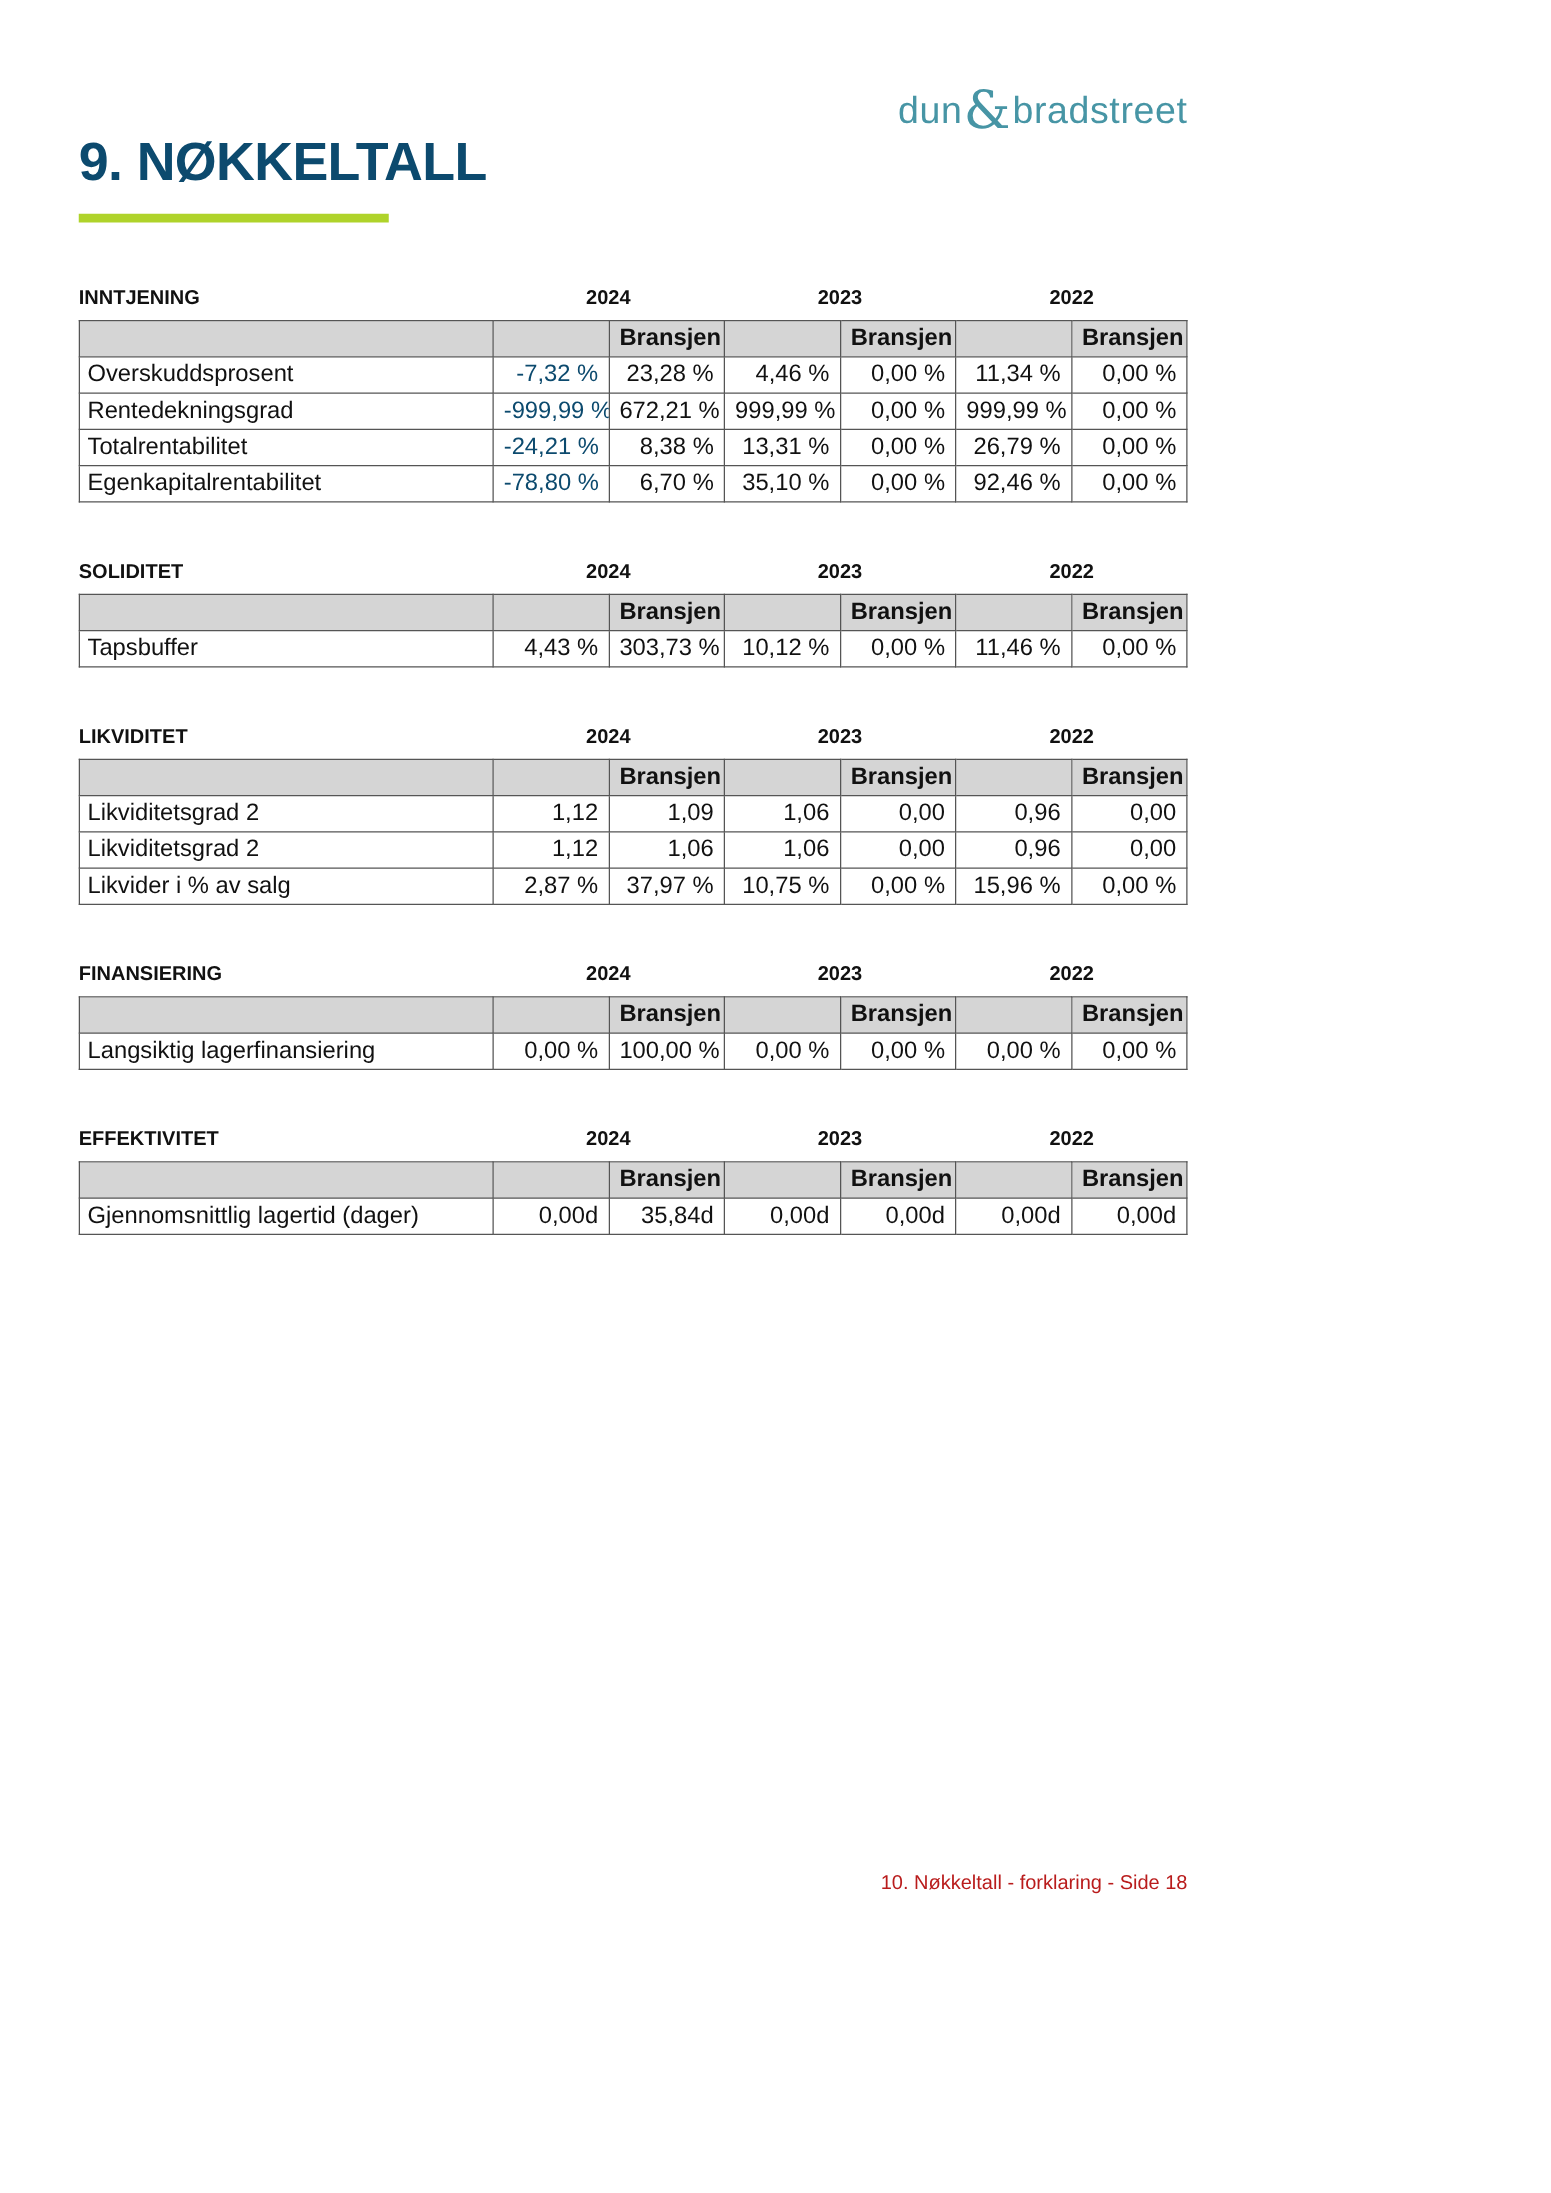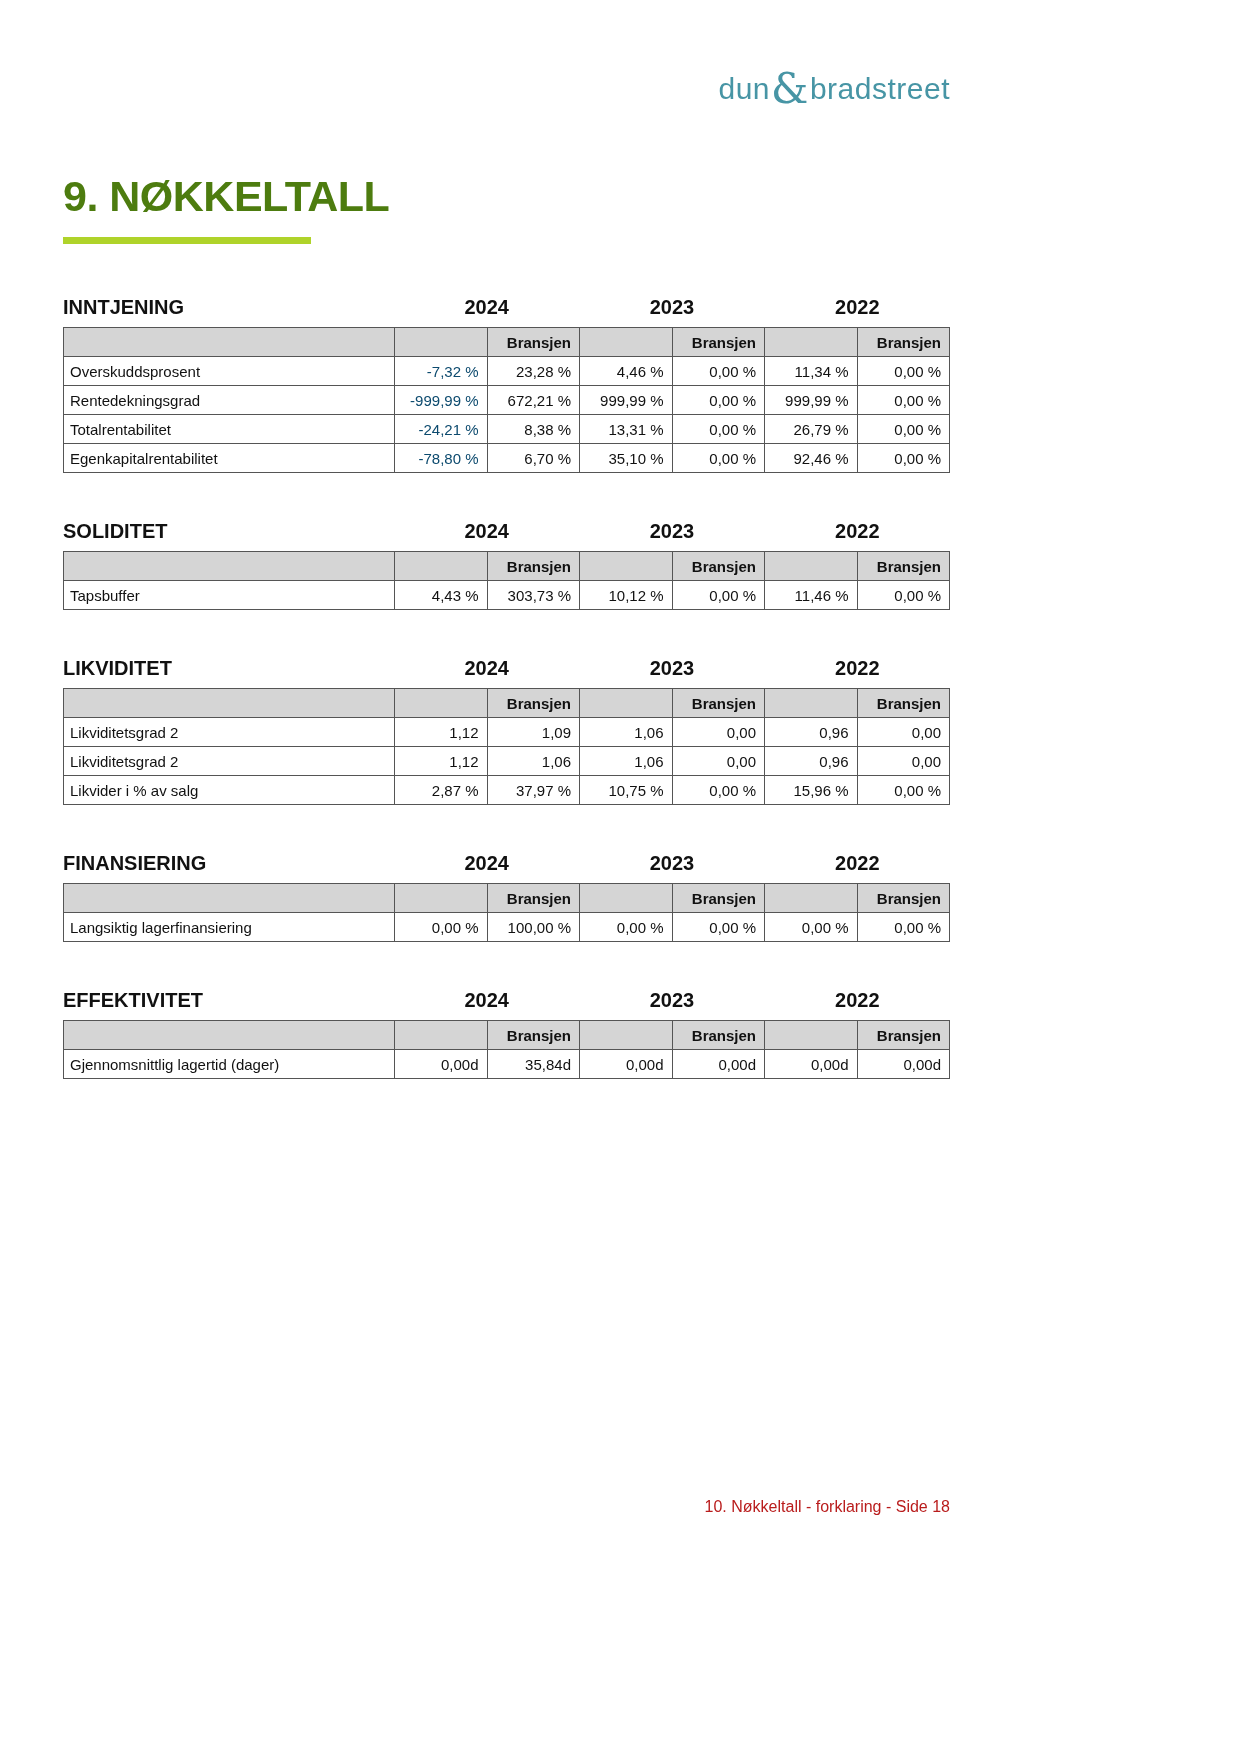--- a/index.html
+++ b/index.html
@@ -37,49 +37,48 @@
     font-family: "DejaVu Serif", serif;
     font-size: 42px;
     font-weight: 400;
     position: relative;
     top: 4px;
     margin: 0 1px;
     line-height: 0;
   }
   
   h1.title {
-    margin-top: 66px;
     font-size: 43px;
     font-weight: bold;
     letter-spacing: -0.5px;
-    color: #4d7c0f;
+    color: #0c4a6e;
   }
   .title-underline {
     margin-top: 16px;
     width: 248px;
     height: 7px;
     background: #afd32a;
   }
   
   .tbl-section { margin-top: 47px; }
   .tbl-section.first { margin-top: 52px; }
   .sec-head {
     display: flex;
-    font-size: 20px;
+    font-size: 16px;
     font-weight: bold;
     margin-bottom: 8px;
   }
   .sec-title { width: 331px; }
   .year { width: 185.33px; text-align: center; }
   
   table.kt {
     width: 887px;
     border-collapse: collapse;
     table-layout: fixed;
-    font-size: 15px;
+    font-size: 19px;
   }
   table.kt col.c-lbl { width: 331px; }
   table.kt td {
     border: 1px solid #555555;
     height: 29px;
     padding: 2px 8px;
     vertical-align: middle;
     overflow: hidden;
     white-space: nowrap;
   }

